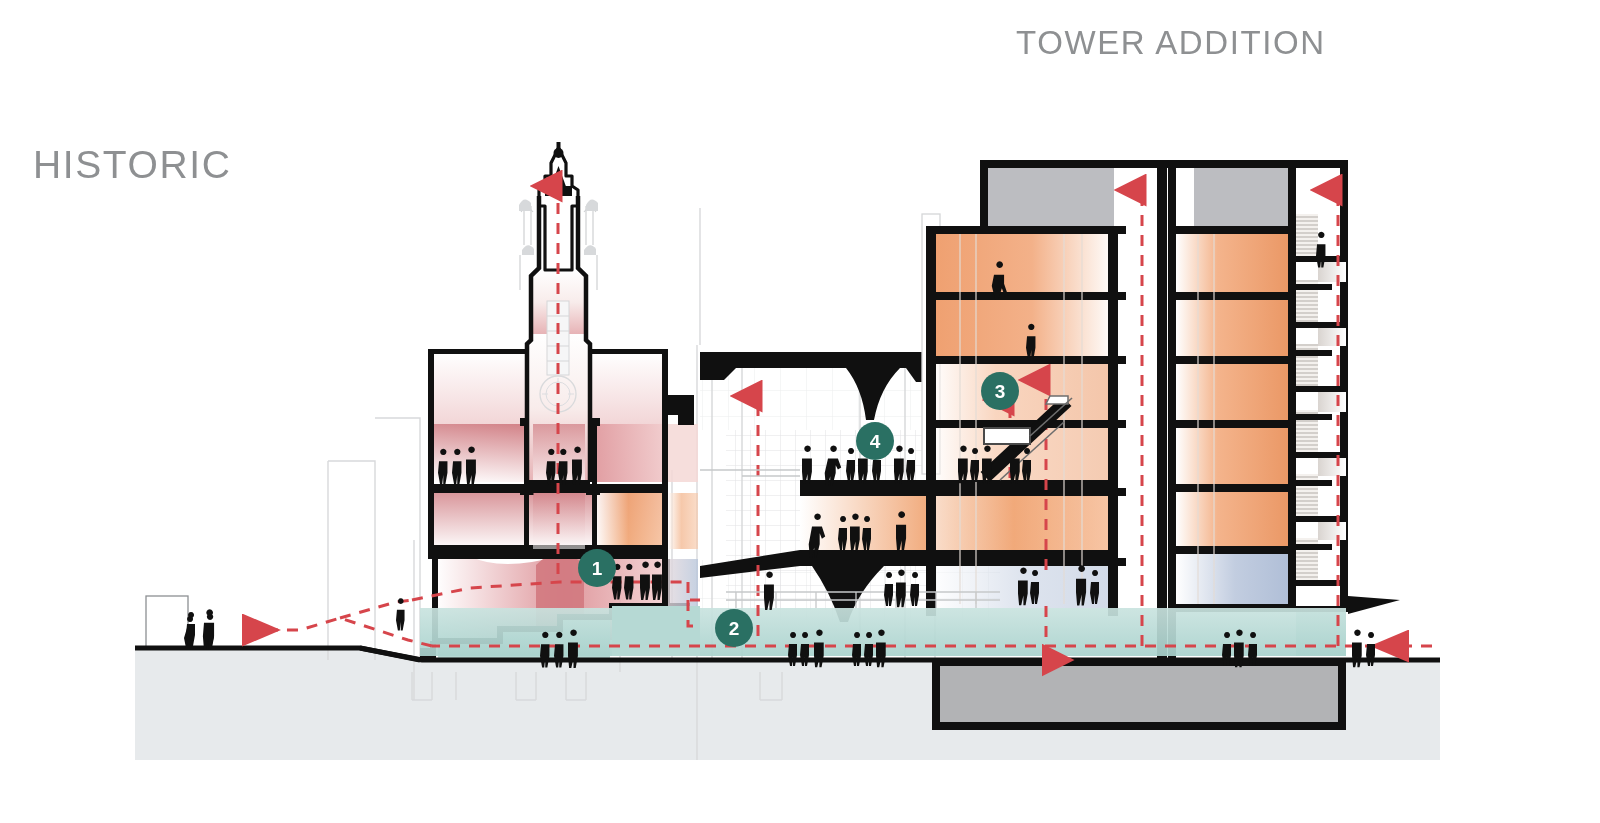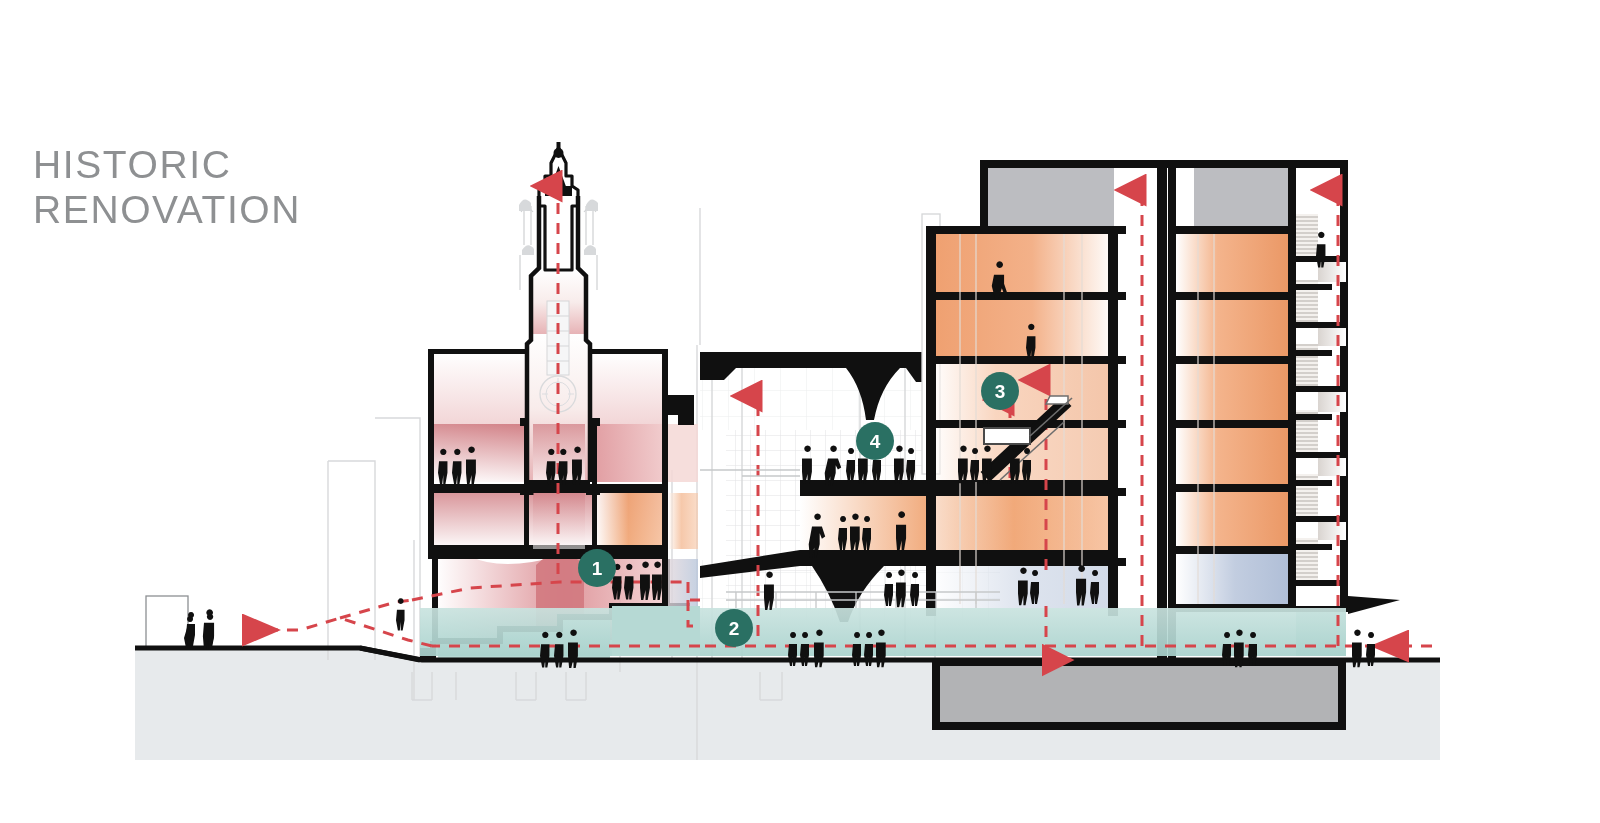--- a/index.html
+++ b/index.html
@@ -12,23 +12,23 @@
   #label-tower{left:1016px;top:20px;font-size:33px;line-height:45px;}
   .mk-txt{font-family:"Liberation Sans",sans-serif;font-size:19px;font-weight:700;fill:#ffffff;}
 </style>
 </head>
 <body>
 
 <div id="stage">
 
   <div class="lbl" id="label-historic">
     <div>HISTORIC</div>
-    <div>RENOVATION</div>
   </div>
 
+  <div class="lbl" id="label-tower">TOWER ADDITION</div>
 
   <svg id="diagram" viewBox="0 0 1600 823" xmlns="http://www.w3.org/2000/svg">
     <defs>
 
       <linearGradient id="gRed" x1="0" y1="0" x2="0" y2="1">
         <stop offset="0" stop-color="#ffffff"></stop>
           <stop offset="1" stop-color="#cf7b81"></stop>
       </linearGradient>
       <linearGradient id="gRedUp" x1="0" y1="1" x2="0" y2="0">
         <stop offset="0" stop-color="#ffffff"></stop>

